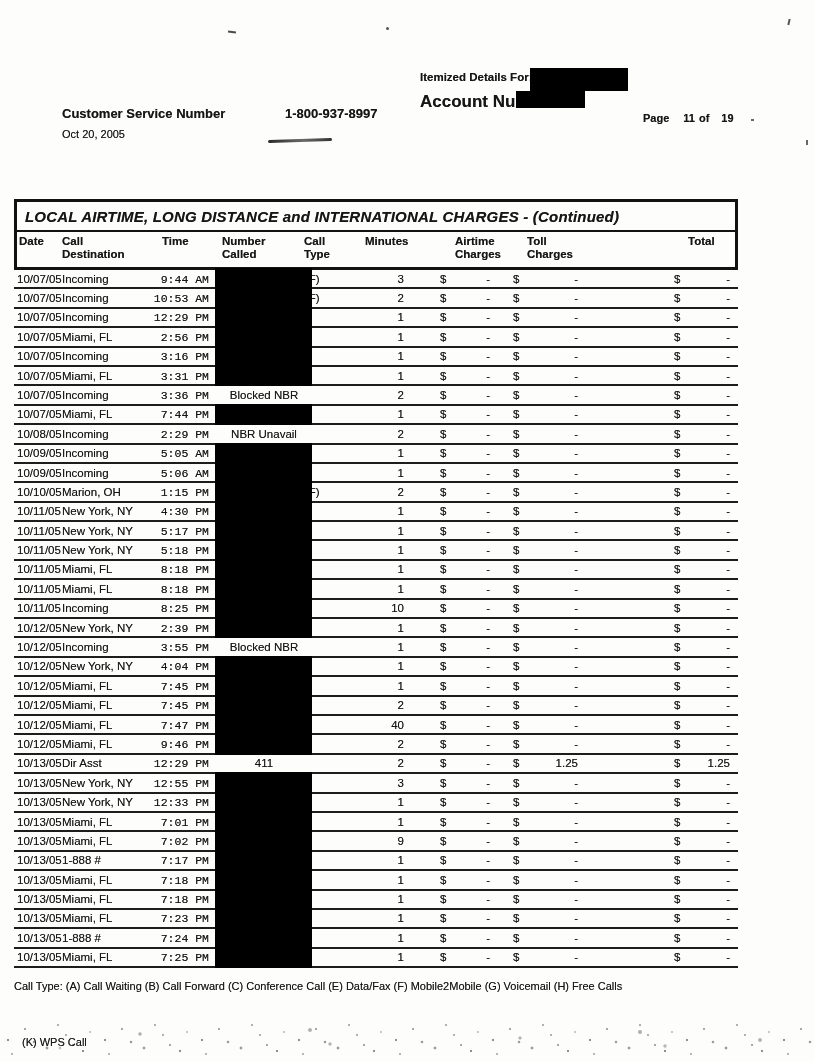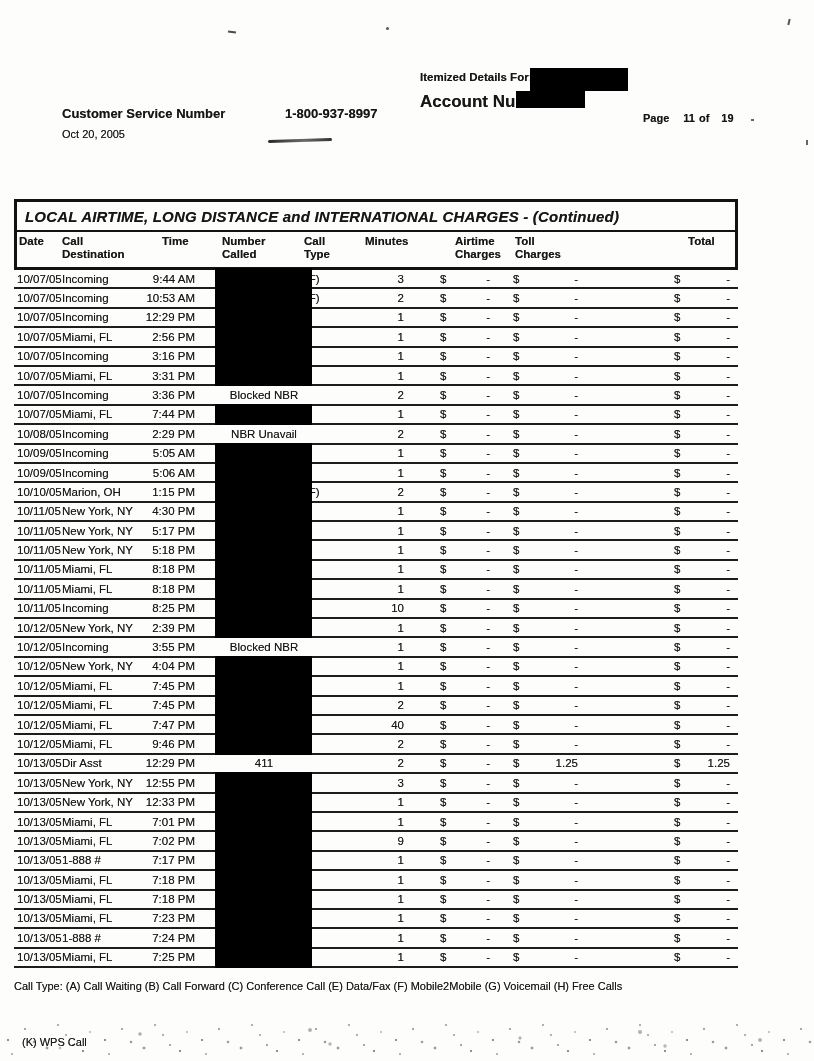--- a/index.html
+++ b/index.html
@@ -35,28 +35,28 @@
   .speck5{left:751px;top:119px;width:3px;height:2px;background:#666;}
 
   
   .table{position:absolute;left:14px;top:199px;width:724px;}
   .table-head{box-sizing:border-box;width:100%;height:71px;border:3px solid #121212;position:relative;background:#fdfdfb;}
   .table-title{height:28px;border-bottom:2px solid #121212;padding:6px 12px 0 8px;
     font-size:15px;font-weight:700;font-style:italic;letter-spacing:.2px;box-sizing:border-box;height:30px;}
   .col-headers{position:relative;height:35px;}
   .colh{position:absolute;top:3px;font-size:11.5px;font-weight:700;line-height:13px;}
   .h0{left:2px}.h1{left:45px}.h2{left:145px}.h3{left:205px}.h4{left:287px}
-  .h5{left:348px}.h6{left:438px}.h7{left:498px}.h8{left:671px}
+  .h5{left:348px}.h6{left:438px}.h7{left:510px}.h8{left:671px}
 
   .table-body{position:relative;}
   .row{position:relative;height:17.4px;border-bottom:2px solid #1d1d1d;font-size:11.5px;}
   .row span{position:absolute;top:2.6px;white-space:nowrap;}
   .c-date{left:3px;}
   .c-dest{left:48px;}
-  .c-time{left:116px;width:65px;text-align:right;}
+  .c-time{left:130px;width:65px;text-align:right;font-family:Liberation Mono, monospace;}
   .c-num{left:198px;width:104px;text-align:center;}
   .c-ctype{left:291px;}
   .c-min{left:330px;width:60px;text-align:right;}
   .c-cur{width:10px;}
   .c1{left:426px;} .c2{left:499px;} .c3{left:660px;}
   .c-amt{text-align:right;}
   .a1{left:438px;width:38px;}
   .a2{left:508px;width:56px;}
   .a3{left:654px;width:62px;}
   .cell-redaction{position:absolute;left:201px;top:-2px;width:97px;height:calc(100% + 4px);background:#000;z-index:2;}

